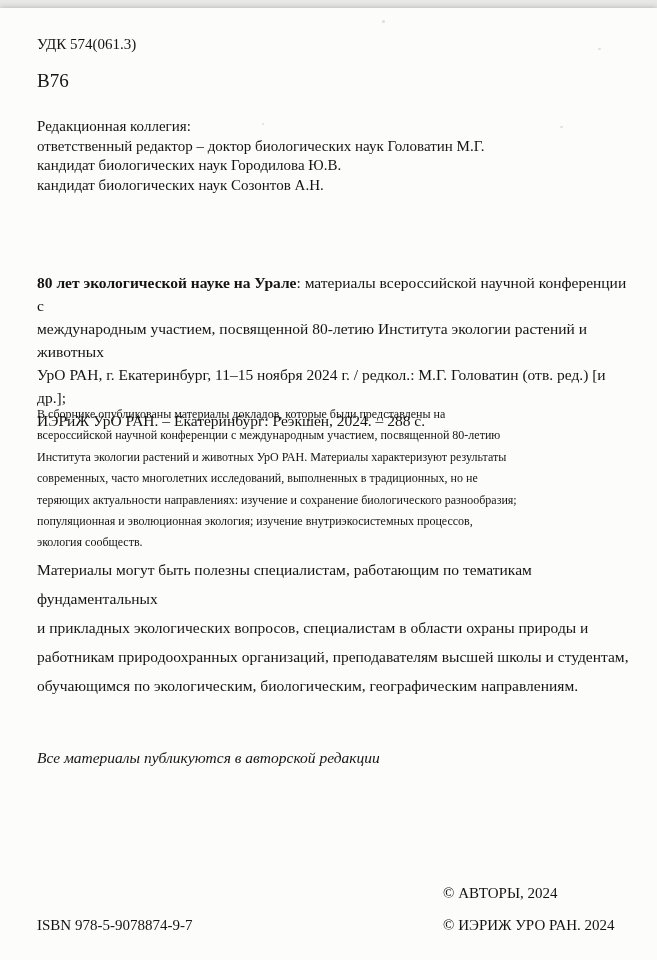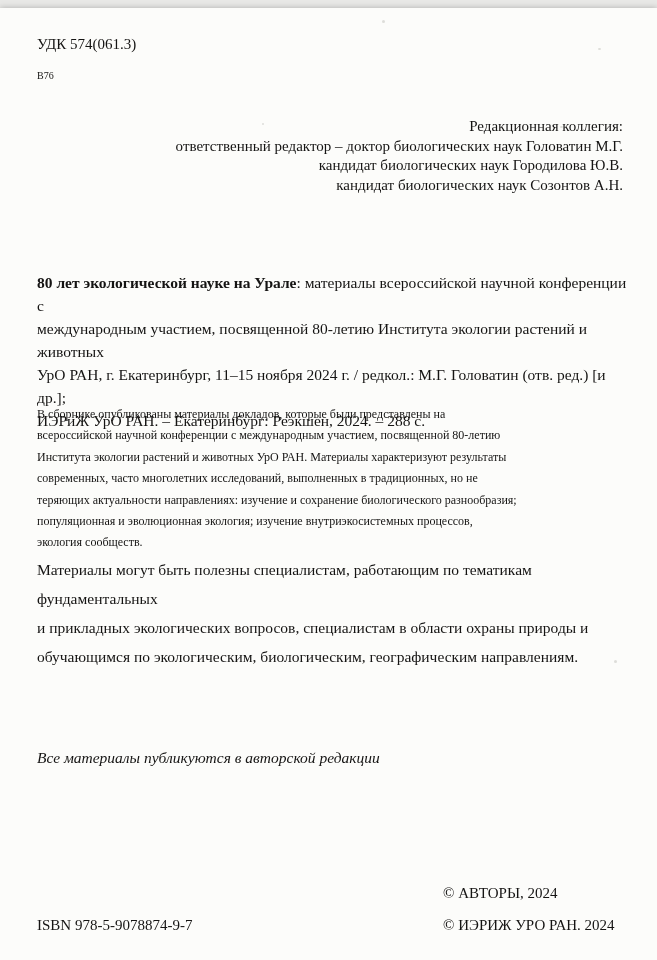--- a/index.html
+++ b/index.html
@@ -8,22 +8,22 @@
     width: 657px; height: 960px;
     margin: 8px auto;
     background: #fcfcfa;
     color: #151413;
     font-family: Liberation Serif, serif;
     overflow: hidden;
     box-shadow: 0 0 6px rgba(0,0,0,.25);
   }
   .blk { position: absolute; left: 37px; }
   .udc        { top: 28px;  font-size: 15px; }
-  .sign       { top: 62px;  font-size: 10px; }
-  .editorial  { top: 109px; width: 586px; text-align: right;
+  .sign       { top: 62px;  font-size: 19px; }
+  .editorial  { top: 109px; width: 586px; text-align: left;
                 font-size: 15px; line-height: 19.6px; }
   .citation   { top: 263px; width: 592px; font-size: 15.5px; line-height: 23px; }
   .citation b { font-weight: bold; }
   .abstract   { top: 396px; width: 594px; font-size: 12px; line-height: 21.4px; }
   .audience   { top: 547px; width: 594px; font-size: 15.5px; line-height: 29px; }
   .funding    { top: 676px; font-size: 15.5px; }
   .disclaimer { top: 741px; width: 586px; text-align: left;
                 font-style: italic; font-size: 15.5px; }
   .c-authors  { top: 877px; left: 443px; font-size: 15px; }
   .isbn       { top: 909px; font-size: 15px; }
@@ -59,20 +59,21 @@
     <div>Института экологии растений и животных УрО РАН. Материалы характеризуют результаты</div>
     <div>современных, часто многолетних исследований, выполненных в традиционных, но не</div>
     <div>теряющих актуальности направлениях: изучение и сохранение биологического разнообразия;</div>
     <div>популяционная и эволюционная экология; изучение внутриэкосистемных процессов,</div>
     <div>экология сообществ.</div>
   </div>
 
   <div class="blk audience">
     <div>Материалы могут быть полезны специалистам, работающим по тематикам фундаментальных</div>
     <div>и прикладных экологических вопросов, специалистам в области охраны природы и</div>
+    <div>работникам природоохранных организаций, преподавателям высшей школы и студентам,</div>
     <div>обучающимся по экологическим, биологическим, географическим направлениям.</div>
   </div>
 
 
   <div class="blk disclaimer">Все материалы публикуются в авторской редакции</div>
 
   <div class="blk c-authors">© АВТОРЫ, 2024</div>
   <div class="blk isbn">ISBN 978-5-9078874-9-7</div>
   <div class="blk c-inst">© ИЭРИЖ УРО РАН. 2024</div>
 

